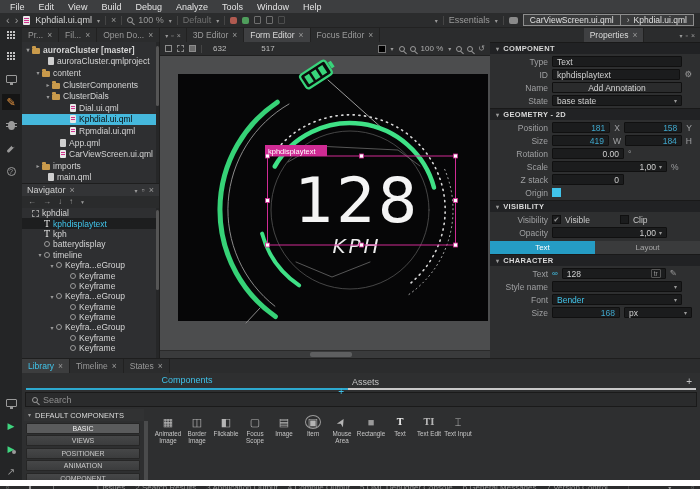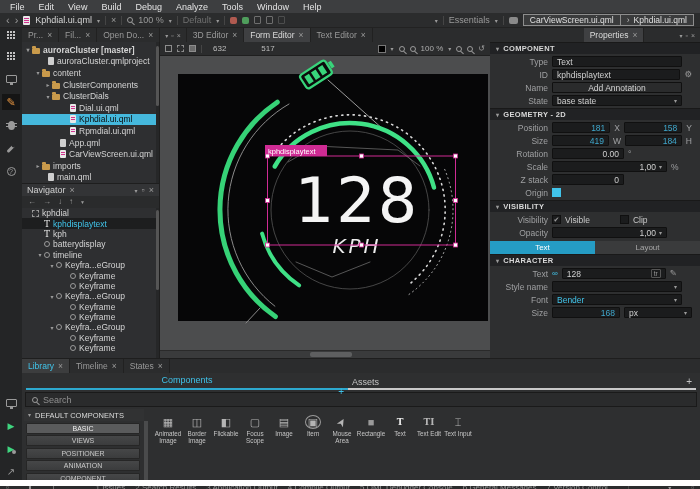--- a/index.html
+++ b/index.html
@@ -263,21 +263,21 @@
     <span style="display:flex">
       <span class="tab">
           <span>3D Editor</span>
           <span class="g g-x"></span>
         </span>
         <span class="tab active">
           <span>Form Editor</span>
           <span class="g g-x"></span>
         </span>
         <span class="tab">
-          <span>Text Editor</span>
+          <span>Focus Editor</span>
           <span class="g g-x"></span>
         </span>
     </span>
     <span class="spacer"></span>
     <span class="tab active" style="margin-right:30px">
       <span>Properties</span>
         <span class="g g-x"></span>
     </span>
     <span class="panelctl" style="border-right:none">
       <span class="g g-chev"></span>

